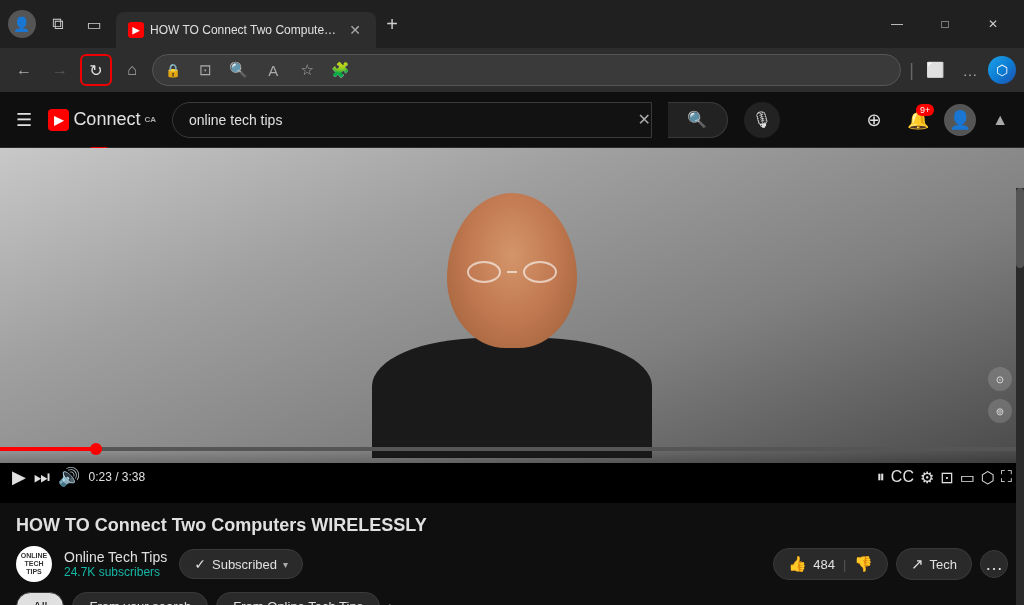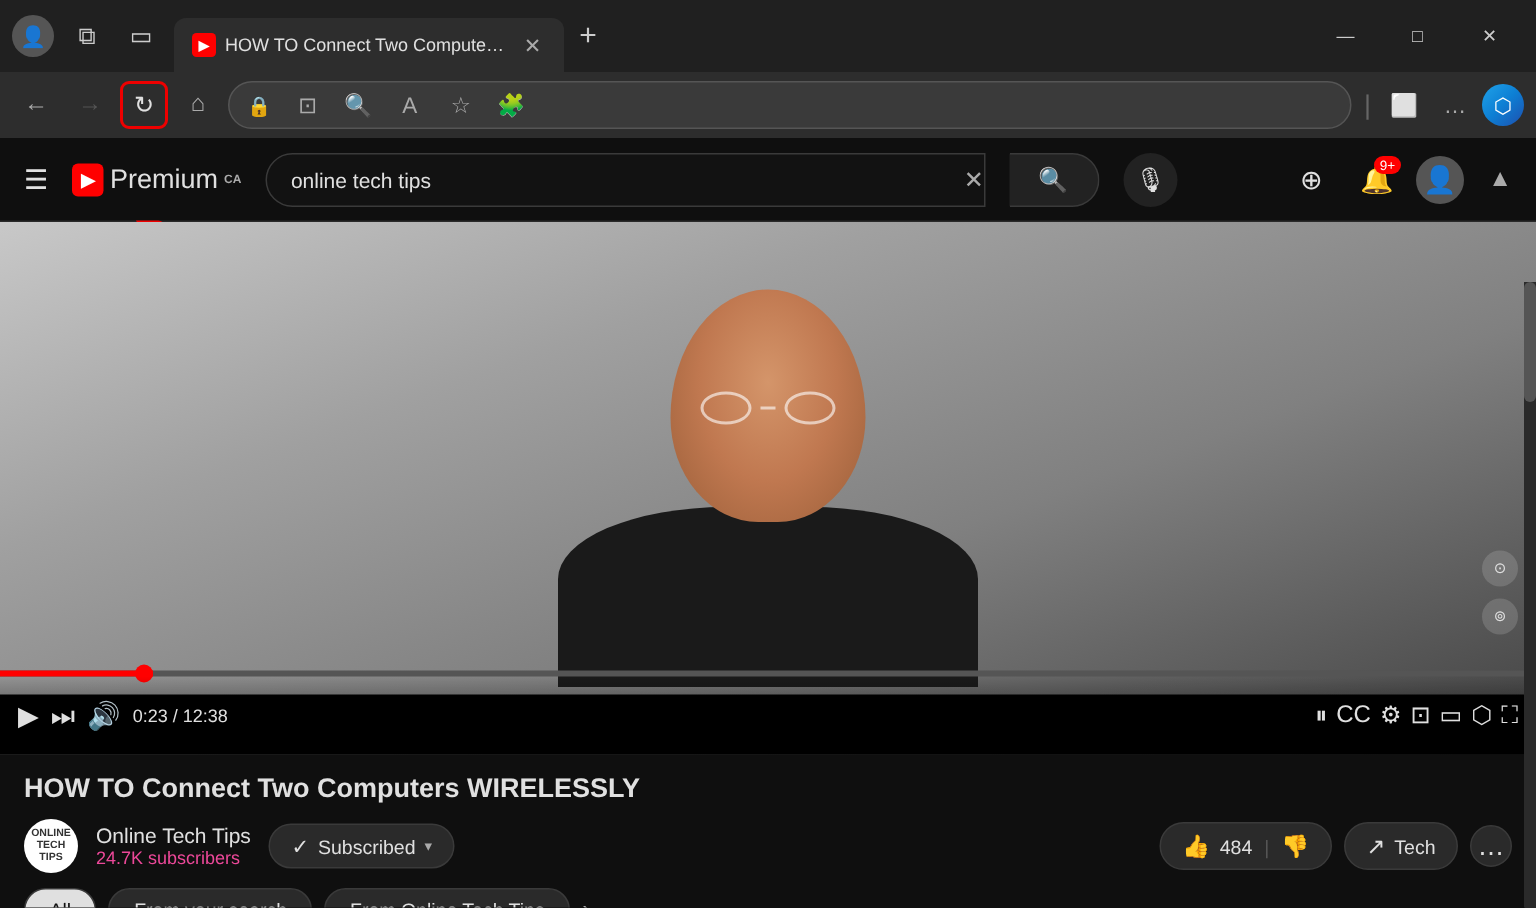--- a/index.html
+++ b/index.html
@@ -399,21 +399,21 @@
       border-radius: 50%;
       background: #fff;
       overflow: hidden;
       flex-shrink: 0;
       display: flex; align-items: center; justify-content: center;
       font-size: 8px; font-weight: bold; color: #333;
       text-align: center;
     }
     .channel-info { display: flex; flex-direction: column; }
     .channel-name { color: #e0e0e0; font-size: 14px; font-weight: 500; }
-    .channel-subs { color: #ec4899; font-size: 12px; }
+    .channel-subs { color: #14b8a6; font-size: 12px; }
     .subscribe-btn {
       display: flex; align-items: center; gap: 6px;
       background: #2a2a2a;
       border: 1px solid #3a3a3a;
       border-radius: 20px;
       padding: 6px 14px;
       color: #e0e0e0;
       font-size: 13px;
       cursor: pointer;
     }
@@ -558,21 +558,21 @@
       </marker>
     </defs>
 
     <line x1="160" y1="130" x2="55" y2="20" stroke="#e00" stroke-width="6" marker-end="url(#arrowhead)"></line>
   </svg>
 
   <div class="yt-header">
     <span class="hamburger">☰</span>
     <div class="yt-logo">
       <div class="yt-logo-icon">▶</div>
-      <span class="yt-logo-text">Premium</span>
+      <span class="yt-logo-text">Connect</span>
         <span class="yt-logo-badge">CA</span>
     </div>
     <div class="yt-search-bar">
       <span class="yt-search-text">online tech tips</span>
       <span class="yt-search-clear">✕</span>
     </div>
     <div class="yt-search-btn">🔍</div>
     <div class="yt-mic-btn">🎙</div>
     <div class="yt-header-actions">
       <div class="yt-header-btn">⊕</div>
@@ -611,21 +611,21 @@
     <div class="progress-area">
       <div class="progress-fill"></div>
       <div class="progress-dot"></div>
     </div>
 
     <div class="controls-bar">
       <div class="ctrl-btn">▶</div>
       <div class="ctrl-btn">⏭</div>
       <div class="ctrl-btn">🔊</div>
       <span class="ctrl-time">
-        <span>0:23</span> / <span>12:38</span>
+        <span>0:23</span> / <span>3:38</span>
       </span>
       <div class="ctrl-spacer"></div>
       <div class="ctrl-right">
         <div class="ctrl-btn">⏸</div>
         <div class="ctrl-btn">CC</div>
         <div class="ctrl-btn">⚙</div>
         <div class="ctrl-btn">⊡</div>
         <div class="ctrl-btn">▭</div>
         <div class="ctrl-btn">⬡</div>
         <div class="ctrl-btn">⛶</div>

